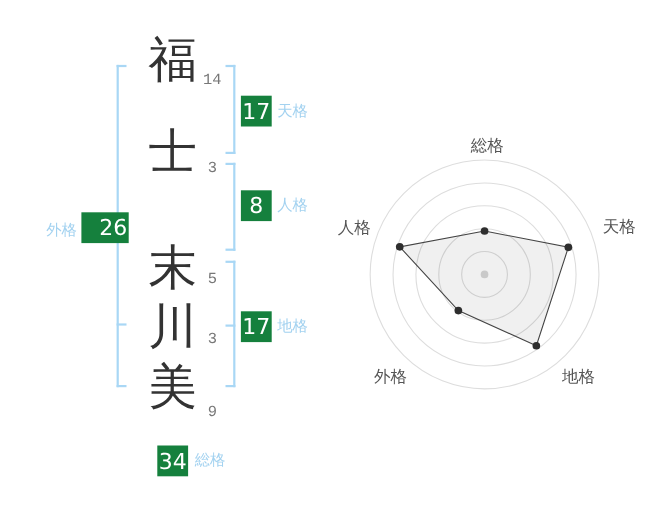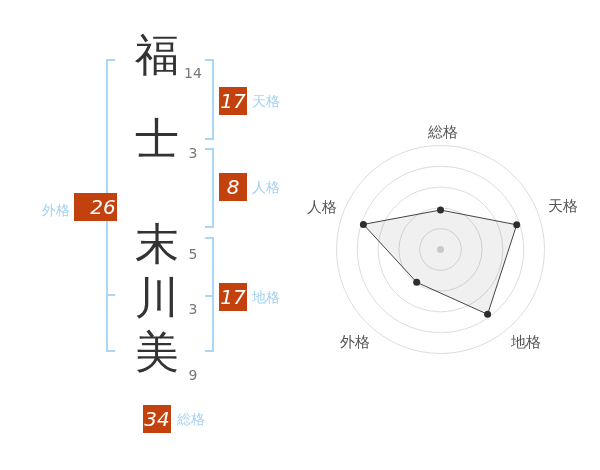--- a/index.html
+++ b/index.html
@@ -17,26 +17,27 @@
   
   .kanji {
     position: absolute; left: 128px; width: 58px;
     text-align: center; font-size: 44px; line-height: 44px;
     color: #333333; font-weight: 500;
   }
   .strokes {
     position: absolute; left: 184px; width: 18px;
     text-align: center; font-size: 14px; line-height: 14px;
     color: #777777;
+    font-family: Liberation Mono, monospace;
   }
   
   .badge {
     position: absolute; width: 28px; height: 28px;
-    background: #c2410c; color: #ffffff;
-    font-size: 20px; line-height: 28px; text-align: center; font-style: italic;
+    background: #15803d; color: #ffffff;
+    font-size: 20px; line-height: 28px; text-align: center;
   }
   .kaku-label {
     position: absolute; font-size: 14px; line-height: 14px;
     color: #A3D2F0;
   }
   .radar-label { font-size: 15px; fill: #555555; }
 </style>
 </head>
 <body>
 

